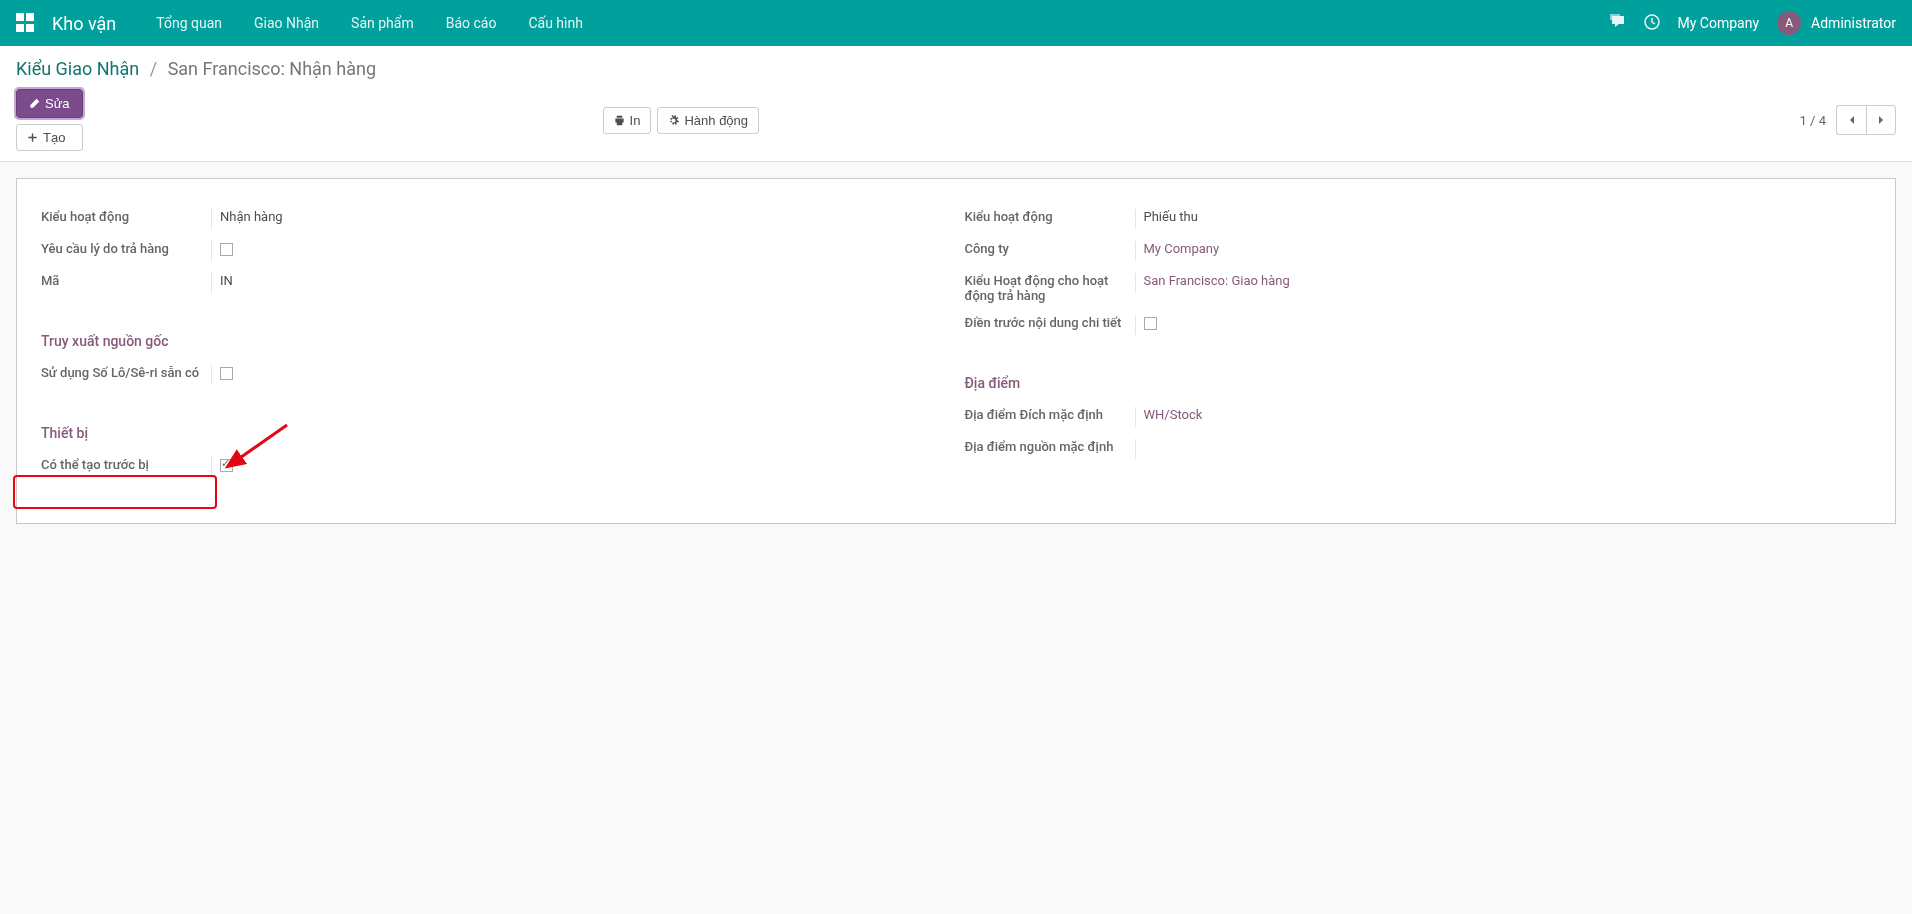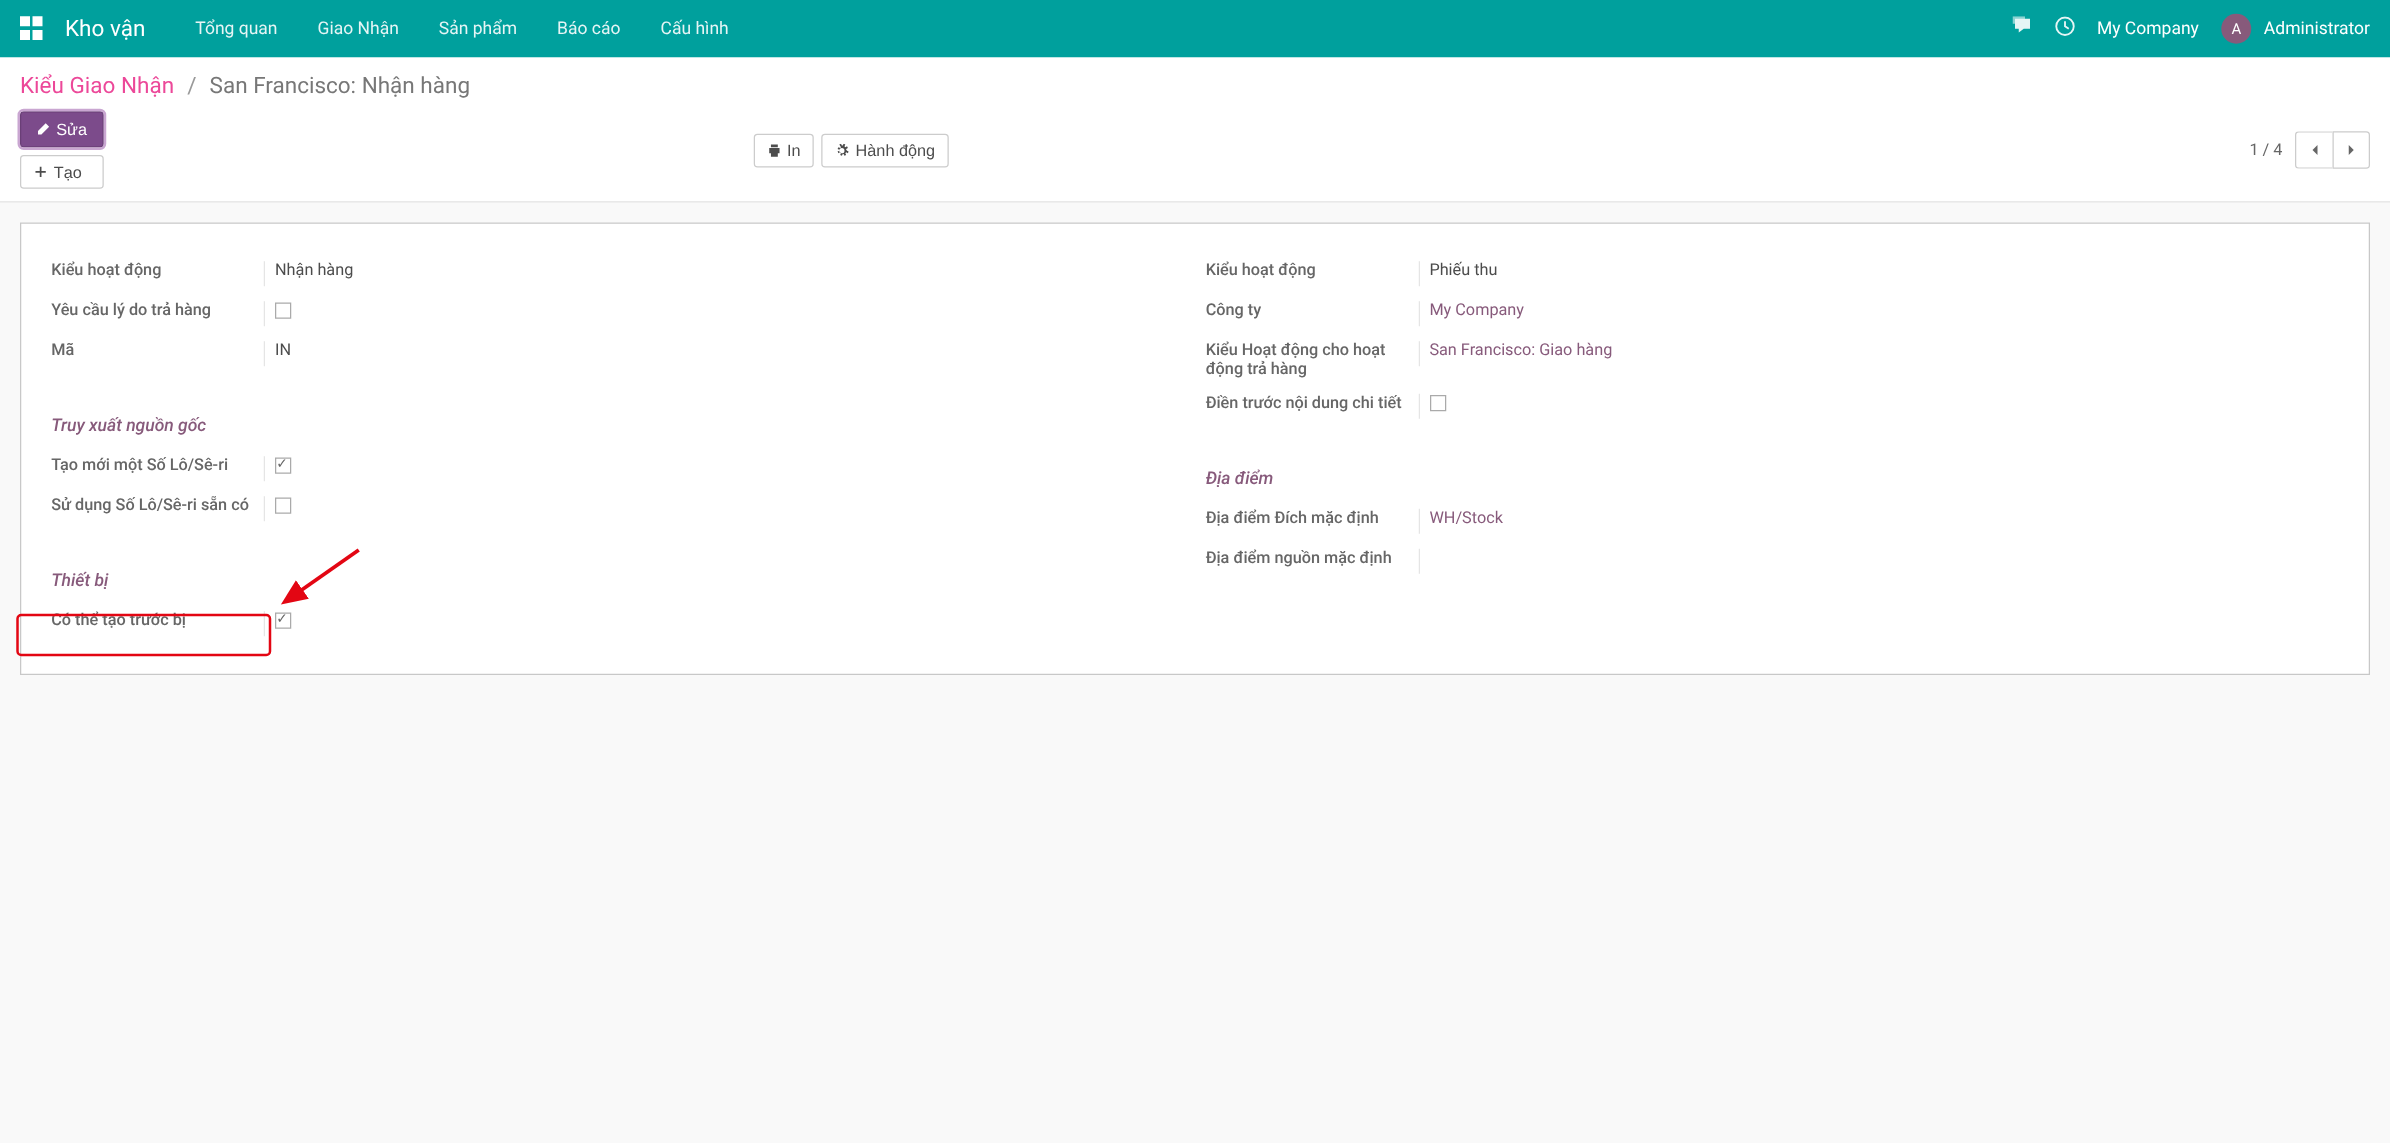--- a/index.html
+++ b/index.html
@@ -17,21 +17,21 @@
   .nav-icon { cursor: pointer; color: #e6f5f5; }
   .nav-icon svg { width: 16px; height: 16px; fill: currentColor; }
   .company-name { font-size: 14px; cursor: pointer; }
   .user-block { display: flex; align-items: center; gap: 10px; cursor: pointer; }
   .avatar { width: 24px; height: 24px; border-radius: 50%; background: #875A7B; color: #fff; display: flex; align-items: center; justify-content: center; font-size: 12px; }
   .username { font-size: 14px; }
 
   
   .control-panel { padding: 12px 16px 10px; background: #fff; border-bottom: 1px solid #e2e2e2; }
   .breadcrumb { font-size: 18px; color: #666; margin-bottom: 10px; }
-  .breadcrumb a { color: #ec4899; text-decoration: none; cursor: pointer; }
+  .breadcrumb a { color: #0f766e; text-decoration: none; cursor: pointer; }
   .breadcrumb .sep { color: #999; margin: 0 6px; }
   .breadcrumb .current { color: #777; }
   .cp-row { display: flex; align-items: center; }
   .cp-left { display: flex; gap: 6px; flex-direction: column; }
   .btn { border: 1px solid #ccc; background: #fff; padding: 5px 10px; font-size: 13px; cursor: pointer; border-radius: 3px; display: inline-flex; align-items: center; gap: 5px; color: #4c4c4c; }
   .btn-primary { background: #7C4B8B; border-color: #6a3f77; color: #fff; padding: 6px 12px; outline: 2px solid #c9a6d1; outline-offset: 0; }
   .btn svg { width: 11px; height: 11px; fill: currentColor; }
   .cp-center { display: flex; gap: 6px; margin-left: 520px; }
   .cp-right { margin-left: auto; display: flex; align-items: center; gap: 10px; }
   .pager-text { font-size: 13px; color: #666; }
@@ -40,21 +40,21 @@
   .pager-btn:first-child { border-radius: 3px 0 0 3px; border-right: none; }
   .pager-btn:last-child { border-radius: 0 3px 3px 0; }
   .pager-btn svg { width: 10px; height: 10px; fill: #666; }
 
   
   .sheet-bg { padding: 16px; }
   .sheet { background: #fff; border: 1px solid #c8c8c8; padding: 24px; max-width: 100%; }
   .cols { display: flex; gap: 17px; }
   .col { flex: 1; }
   .group { margin-bottom: 34px; }
-  .group-title { color: #875A7B; font-size: 14px; font-weight: 500; margin-bottom: 10px; margin-top: 24px; font-style: italic; }
+  .group-title { color: #875A7B; font-size: 14px; font-weight: 500; margin-bottom: 10px; margin-top: 24px; }
   .field-row { display: flex; align-items: flex-start; padding: 6px 0; font-size: 13px; }
   .field-label { width: 170px; flex-shrink: 0; color: #666; font-weight: 500; padding-right: 10px; }
   .field-value { flex: 1; padding-left: 8px; border-left: 1px solid #e5e5e5; color: #4c4c4c; min-height: 20px; }
   .field-link { color: #875A7B; cursor: pointer; }
   .chk { width: 13px; height: 13px; display: inline-block; border: 1px solid #aaa; background: #fff; vertical-align: middle; position: relative; }
   .chk.on::after { content: "✓"; position: absolute; top: -3px; left: 0px; font-size: 11px; color: #666; }
 
   
   .anno-box { position: relative; }
   .anno-rect { position: absolute; border: 2.5px solid #E30613; border-radius: 4px; }
@@ -172,24 +172,20 @@
           </div>
           <div class="field-row">
             <div class="field-label">Mã</div>
             <div class="field-value">IN</div>
           </div>
         </div>
 
         <div class="group-title">Truy xuất nguồn gốc</div>
         <div class="group">
           <div class="field-row">
-            <div class="field-label">Tạo mới một Số Lô/Sê-ri</div>
-            <div class="field-value"><span class="chk on"></span></div>
-          </div>
-          <div class="field-row">
             <div class="field-label">Sử dụng Số Lô/Sê-ri sẵn có</div>
             <div class="field-value"><span class="chk"></span></div>
           </div>
         </div>
 
         <div class="group-title">Thiết bị</div>
         <div class="group" style="margin-bottom:0">
           <div class="field-row">
             <div class="field-label">Có thể tạo trước bị</div>
             <div class="field-value"><span class="chk on"></span></div>

